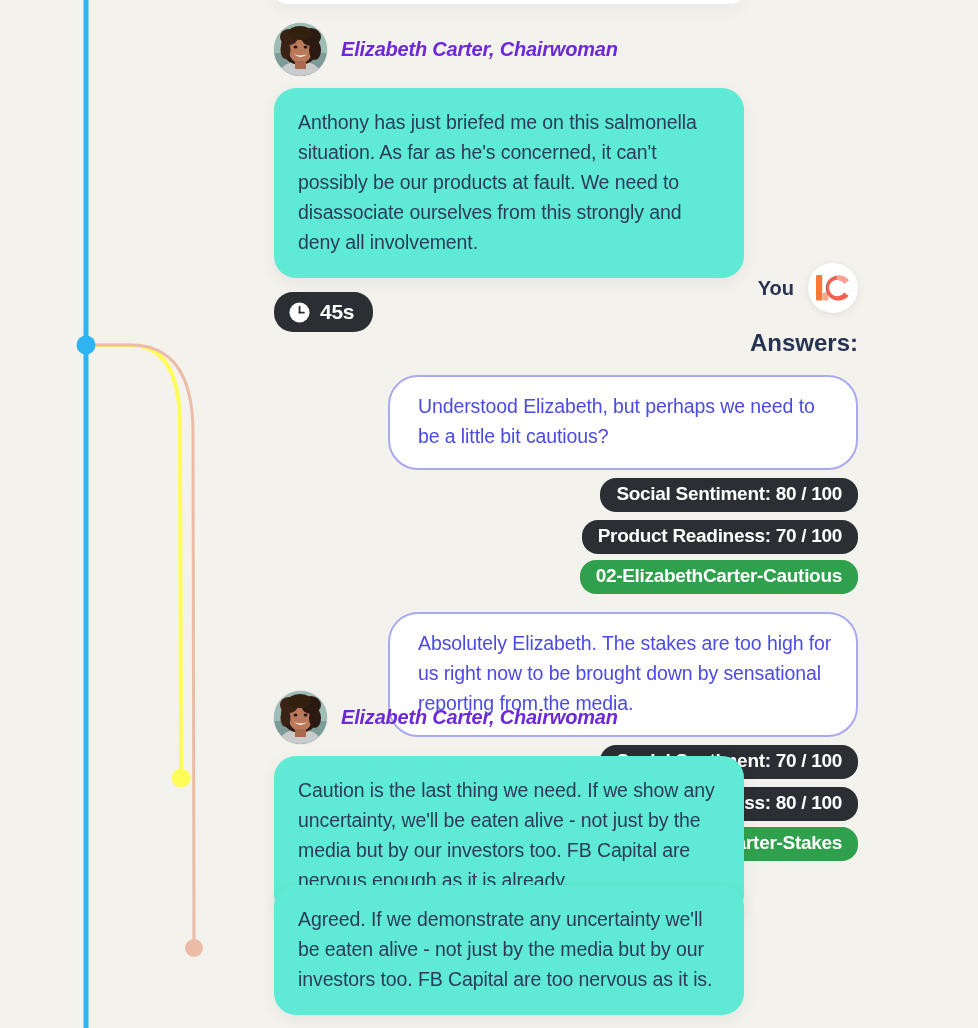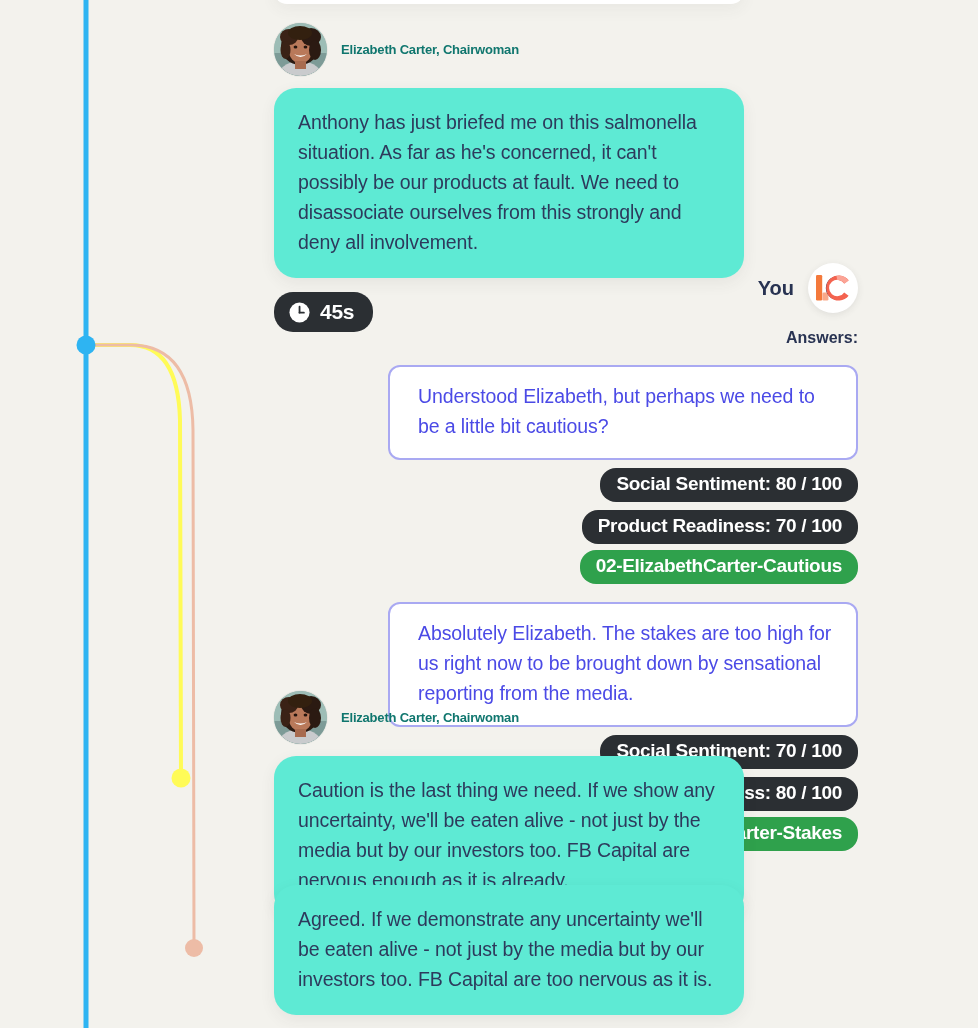--- a/index.html
+++ b/index.html
@@ -45,25 +45,26 @@
     width: 53px; height: 53px;
     border-radius: 50%;
     overflow: hidden;
     flex: 0 0 auto;
     background: #8FAFA8;
     position: relative;
     box-shadow: 0 0 0 1px rgba(0,0,0,0.04);
   }
   .avatar-photo svg { display: block; width: 53px; height: 53px; }
   .speaker-name {
-    font-size: 13px;
-    font-weight: bold;
-    color: #0f766e;
+    font-size: 20px;
+    font-weight: bold;
+    color: #6d28d9;
     letter-spacing: -0.2px;
     white-space: nowrap;
+    font-style: italic;
   }
 
   
   .bubble-in {
     background: #5eead4;
     border-radius: 22px;
     padding: 19px 24px 21px 24px;
     box-shadow: 0 5px 16px rgba(60,60,60,0.07);
     color: #2D3A5C;
     font-size: 19.5px;
@@ -106,30 +107,30 @@
     display: flex;
     align-items: center;
     justify-content: center;
     flex: 0 0 auto;
     box-shadow: 0 2px 7px rgba(60,60,60,0.10);
   }
   .logo-avatar svg { display: block; }
 
   .answers-label {
     text-align: right;
-    font-size: 16px;
+    font-size: 24px;
     font-weight: bold;
     color: #283352;
   }
 
   
   .bubble-answer {
     background: #FFFFFF;
     border: 2px solid #A9A9F2;
-    border-radius: 12px;
+    border-radius: 30px;
     padding: 15px 22px 17px 28px;
     color: #4B4AE6;
     font-size: 19.5px;
     line-height: 1.52;
     letter-spacing: -0.1px;
     box-sizing: border-box;
   }
 
   
   .badge-row {

